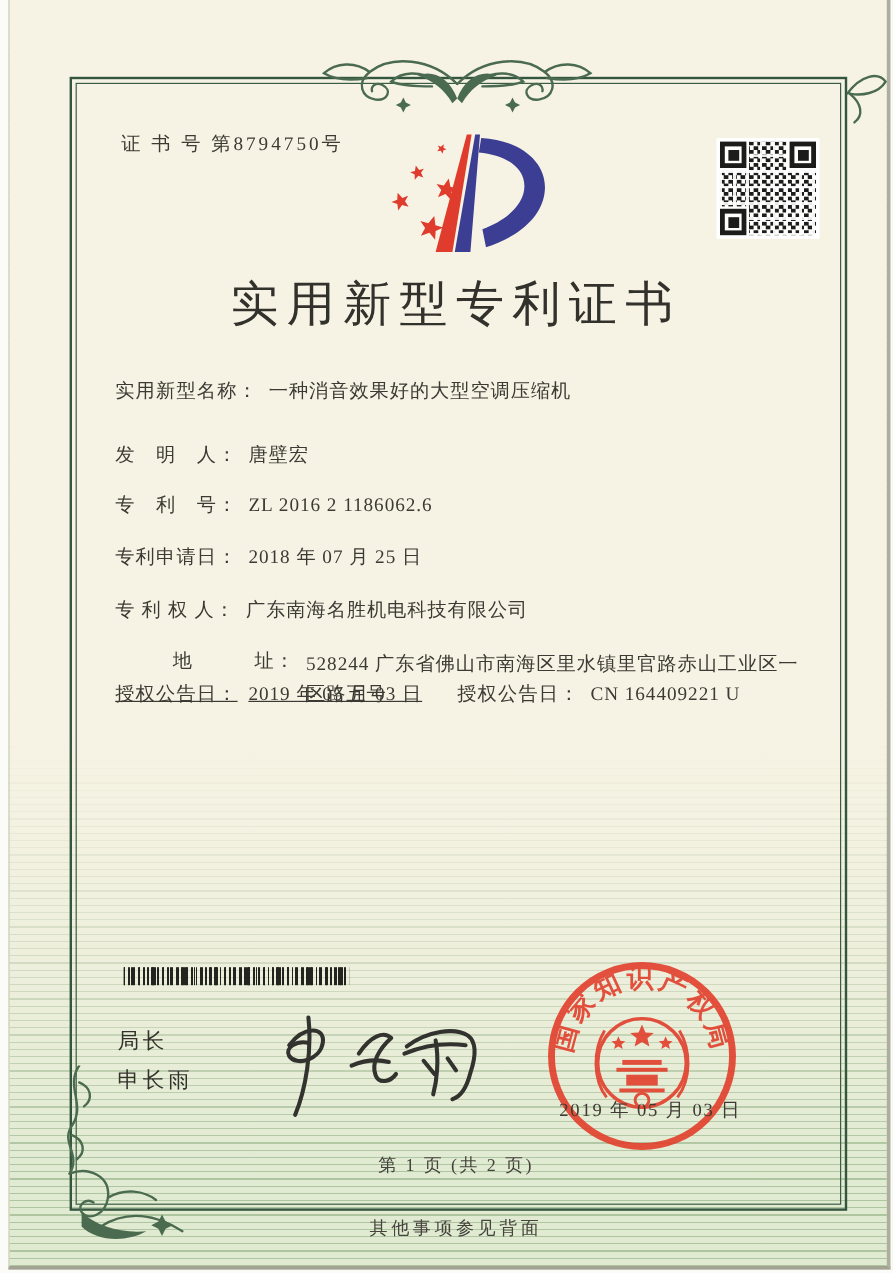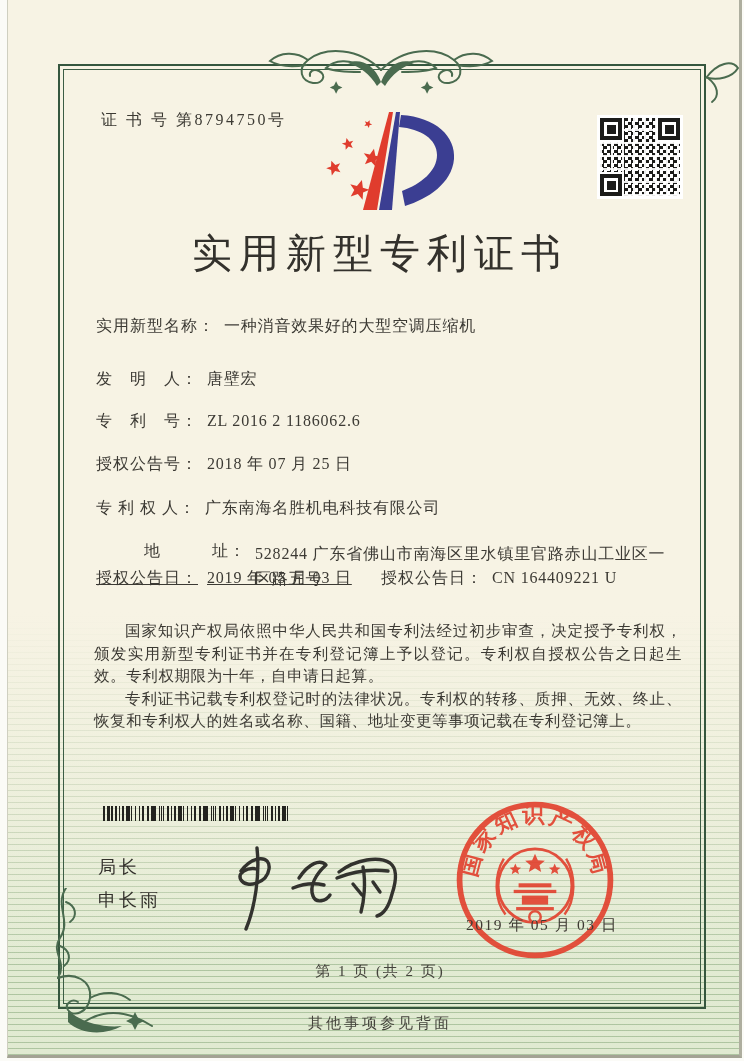--- a/index.html
+++ b/index.html
@@ -142,40 +142,36 @@
   <div class="abs row" style="top:316px;">
     <span class="lbl">实用新型名称：</span><span class="val">一种消音效果好的大型空调压缩机</span>
   </div>
   <div class="abs row" style="top:369px;">
     <span class="lbl">发　明　人：</span><span class="val">唐壁宏</span>
   </div>
   <div class="abs row" style="top:411px;">
     <span class="lbl">专　利　号：</span><span class="val">ZL 2016 2 1186062.6</span>
   </div>
   <div class="abs row" style="top:454px;">
-    <span class="lbl">授权公告号：</span><span class="val">2018 年 07 月 25 日</span>
+    <span class="lbl">专利申请日：</span><span class="val">2018 年 07 月 25 日</span>
   </div>
   <div class="abs row" style="top:498px;text-align:right;">
     <span class="lbl">专 利 权 人：</span><span class="val">广东南海名胜机电科技有限公司</span>
   </div>
   <div class="abs row row-address" style="top:541px;">
     <span class="lbl">地　　　址：</span><span class="val">528244 广东省佛山市南海区里水镇里官路赤山工业区一
 区路五号</span>
   </div>
   <div class="abs row" style="top:568px;text-decoration:underline;">
     <span class="lbl">授权公告日：</span><span class="val">2019 年 05 月 03 日</span>
     <span class="grant-no-pair">
       <span class="lbl">授权公告日：</span><span class="val">CN 164409221 U</span>
     </span>
   </div>
 
-  <div class="abs paras">
-    <p>国家知识产权局依照中华人民共和国专利法经过初步审查，决定授予专利权，颁发实用新型专利证书并在专利登记簿上予以登记。专利权自授权公告之日起生效。专利权期限为十年，自申请日起算。</p>
-    <p>专利证书记载专利权登记时的法律状况。专利权的转移、质押、无效、终止、恢复和专利权人的姓名或名称、国籍、地址变更等事项记载在专利登记簿上。</p>
-  </div>
 
   <div class="abs barcode"></div>
 
   <div class="abs official" style="top:855px;">局长</div>
   <div class="abs official" style="top:888px;">申长雨</div>
 
   <svg class="abs" style="left:205px;top:843px;width:190px;height:92px;" viewBox="0 0 190 92">
     <g fill="none" stroke="#32322e" stroke-width="3.4" stroke-linecap="round" stroke-linejoin="round">
       <path d="M28,28 C40,12 58,12 56,26 C54,40 34,46 28,37 C24,30 34,24 44,26"></path>
       <path d="M44,5 C47,32 42,64 33,86"></path>

